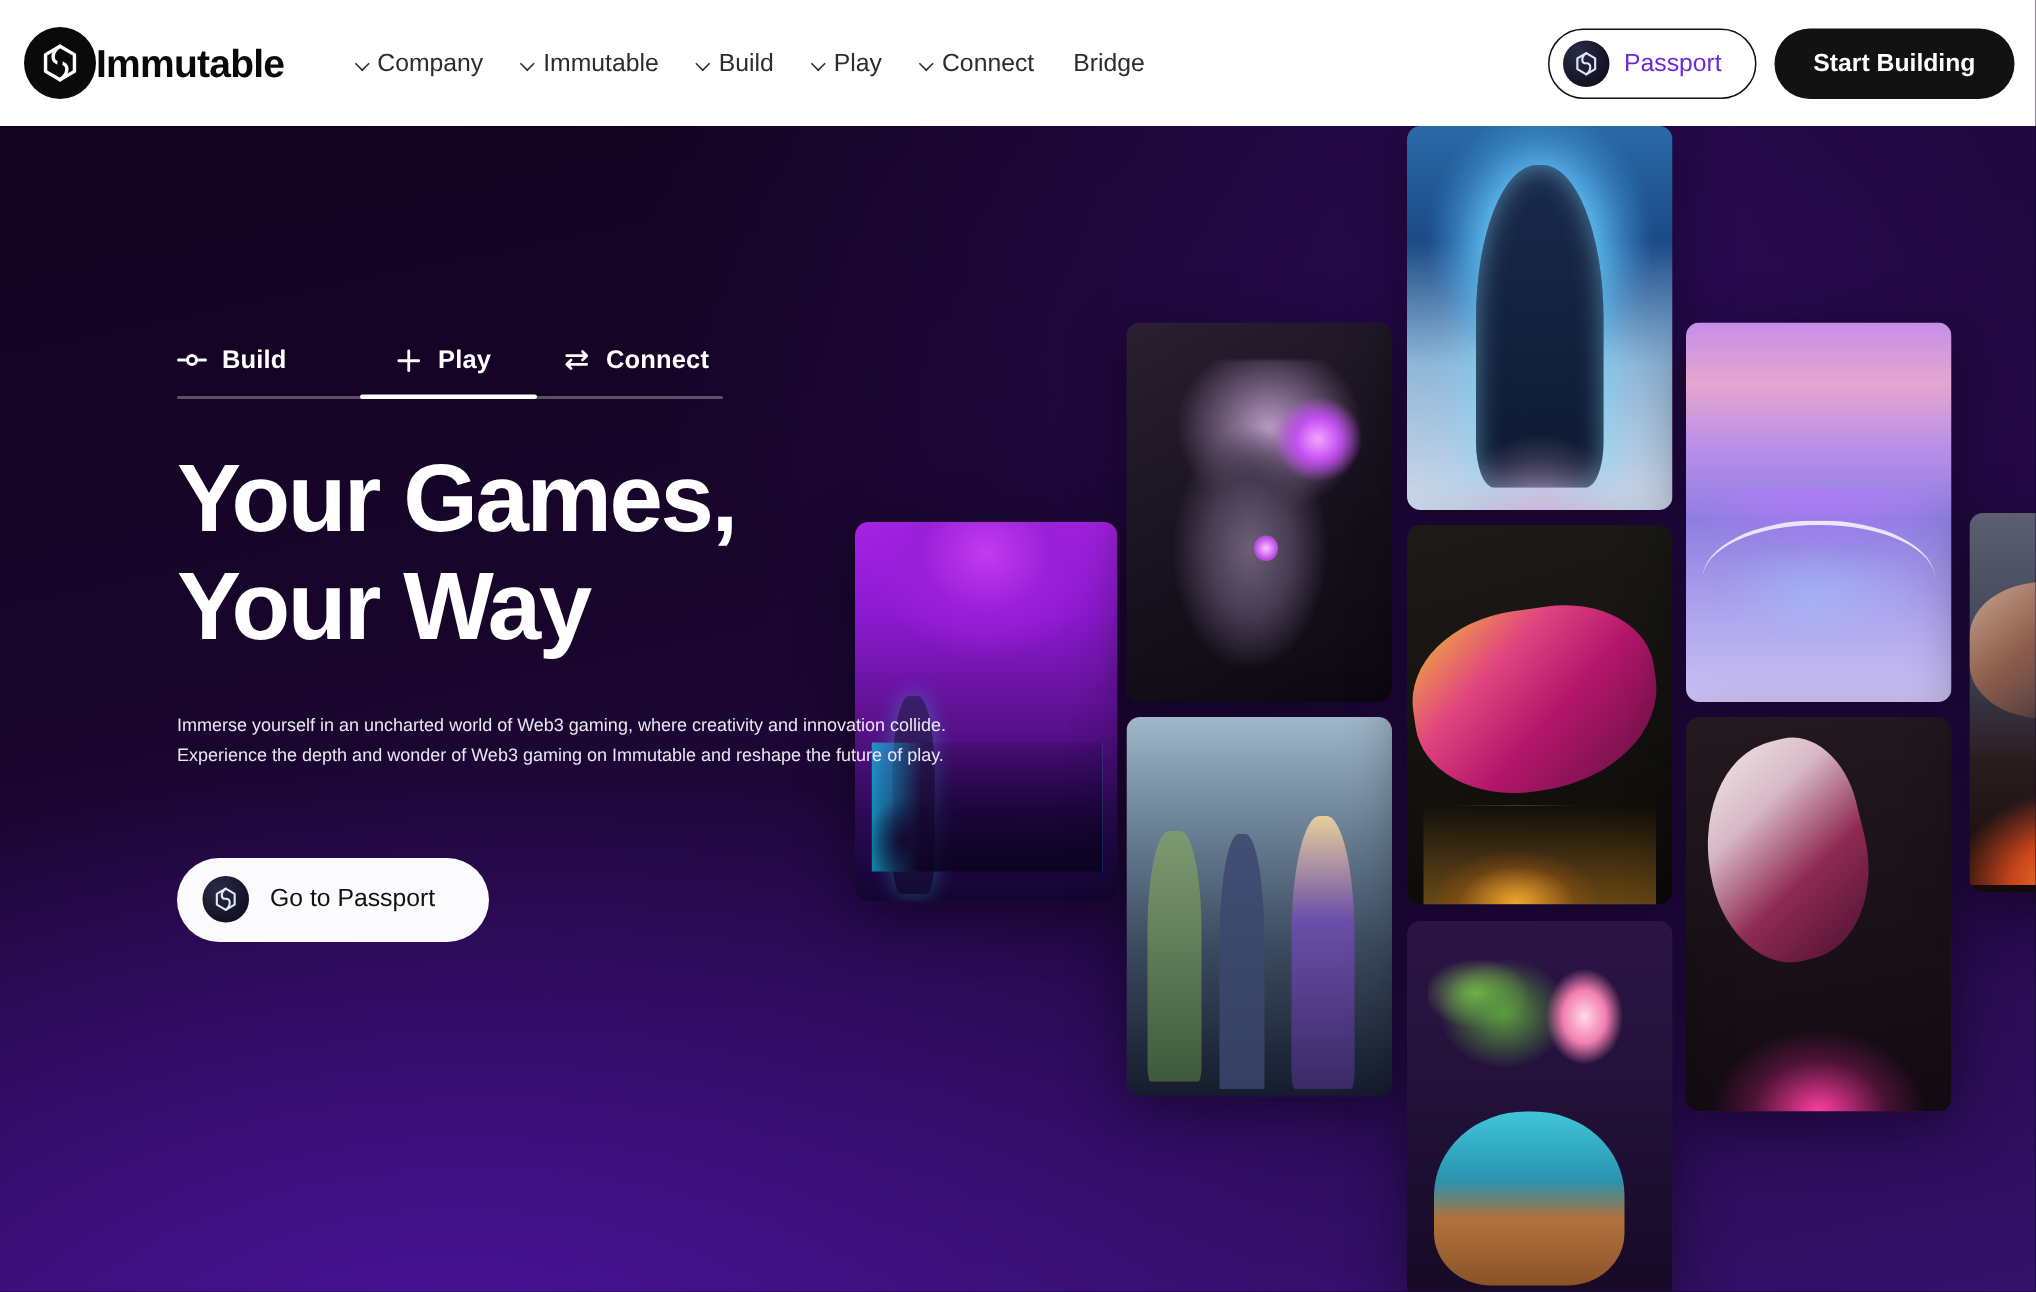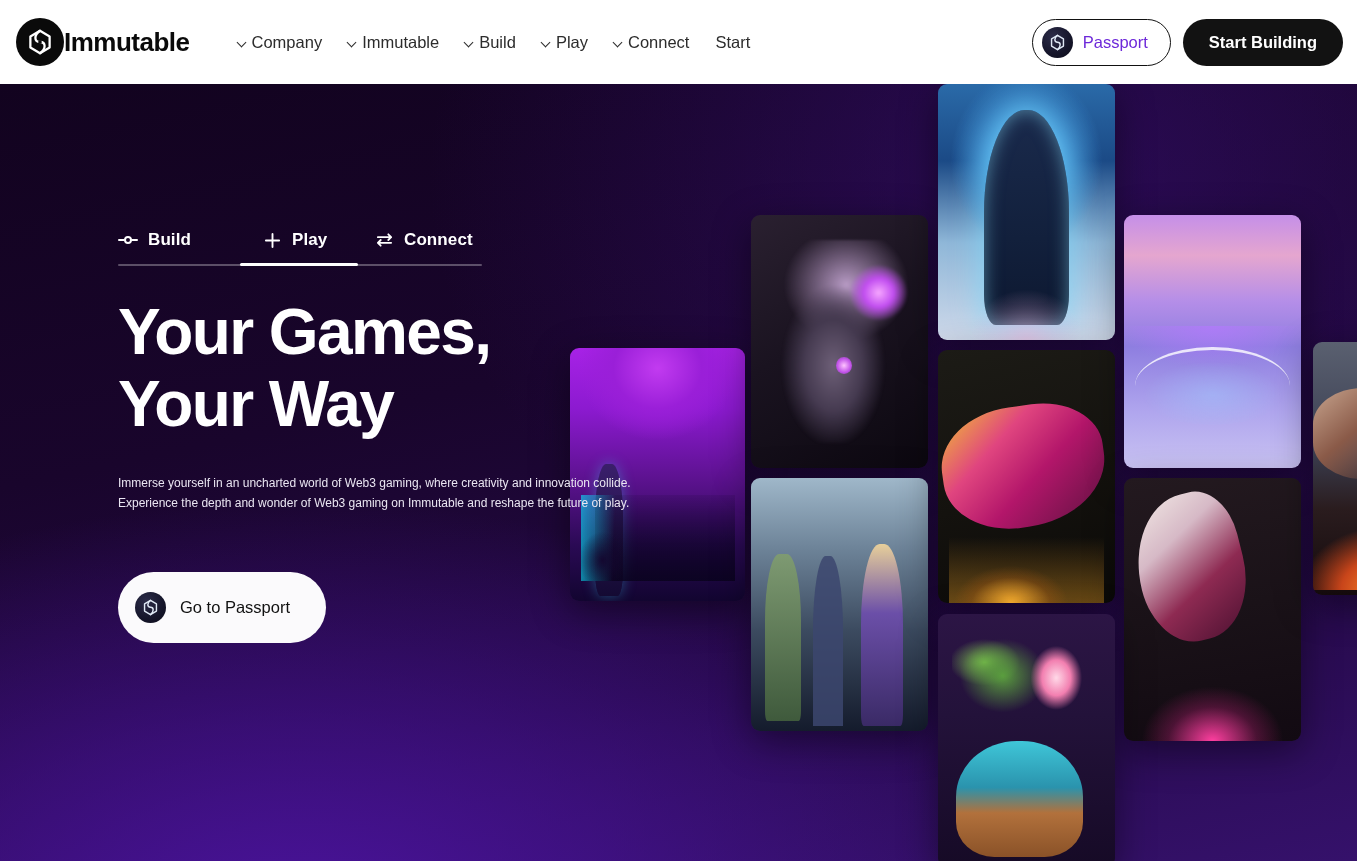--- a/index.html
+++ b/index.html
@@ -192,21 +192,21 @@
   }
   .hero-sub {
     margin-top: 32px;
     font-size: 12px;
     line-height: 1.72;
     color: #eae6f2;
     width: 548px;
   }
   .btn-goto {
     margin-top: 58px;
-    height: 71px;
+    height: 56px;
     width: 208px;
     border-radius: 999px;
     background: #fbfafc;
     display: flex;
     align-items: center;
     gap: 14px;
     padding-left: 17px;
     cursor: pointer;
     border: none;
     font-family: "Liberation Sans", sans-serif;
@@ -433,21 +433,21 @@
     </div>
     <div class="navitem">
       <span class="chev"></span>
       <span>Play</span>
     </div>
     <div class="navitem">
       <span class="chev"></span>
       <span>Connect</span>
     </div>
     <div class="navitem">
-      <span>Start</span>
+      <span>Bridge</span>
     </div>
   </nav>
 
   <div class="header-actions">
     <div class="btn-passport">
       <span class="pp-coin">
         <svg width="19" height="19" viewBox="0 0 32 32" aria-hidden="true">
           <path d="M16 4 L26 10 L26 22 L16 28 L6 22 L6 10 Z" fill="none" stroke="#dfe8f5" stroke-width="2.4" stroke-linejoin="round"></path>
           <path d="M16 4 C10 8.5 10 15.5 16 15.5 C22 15.5 22 23 16 28" fill="none" stroke="#dfe8f5" stroke-width="2.4" stroke-linecap="round"></path>
         </svg>

